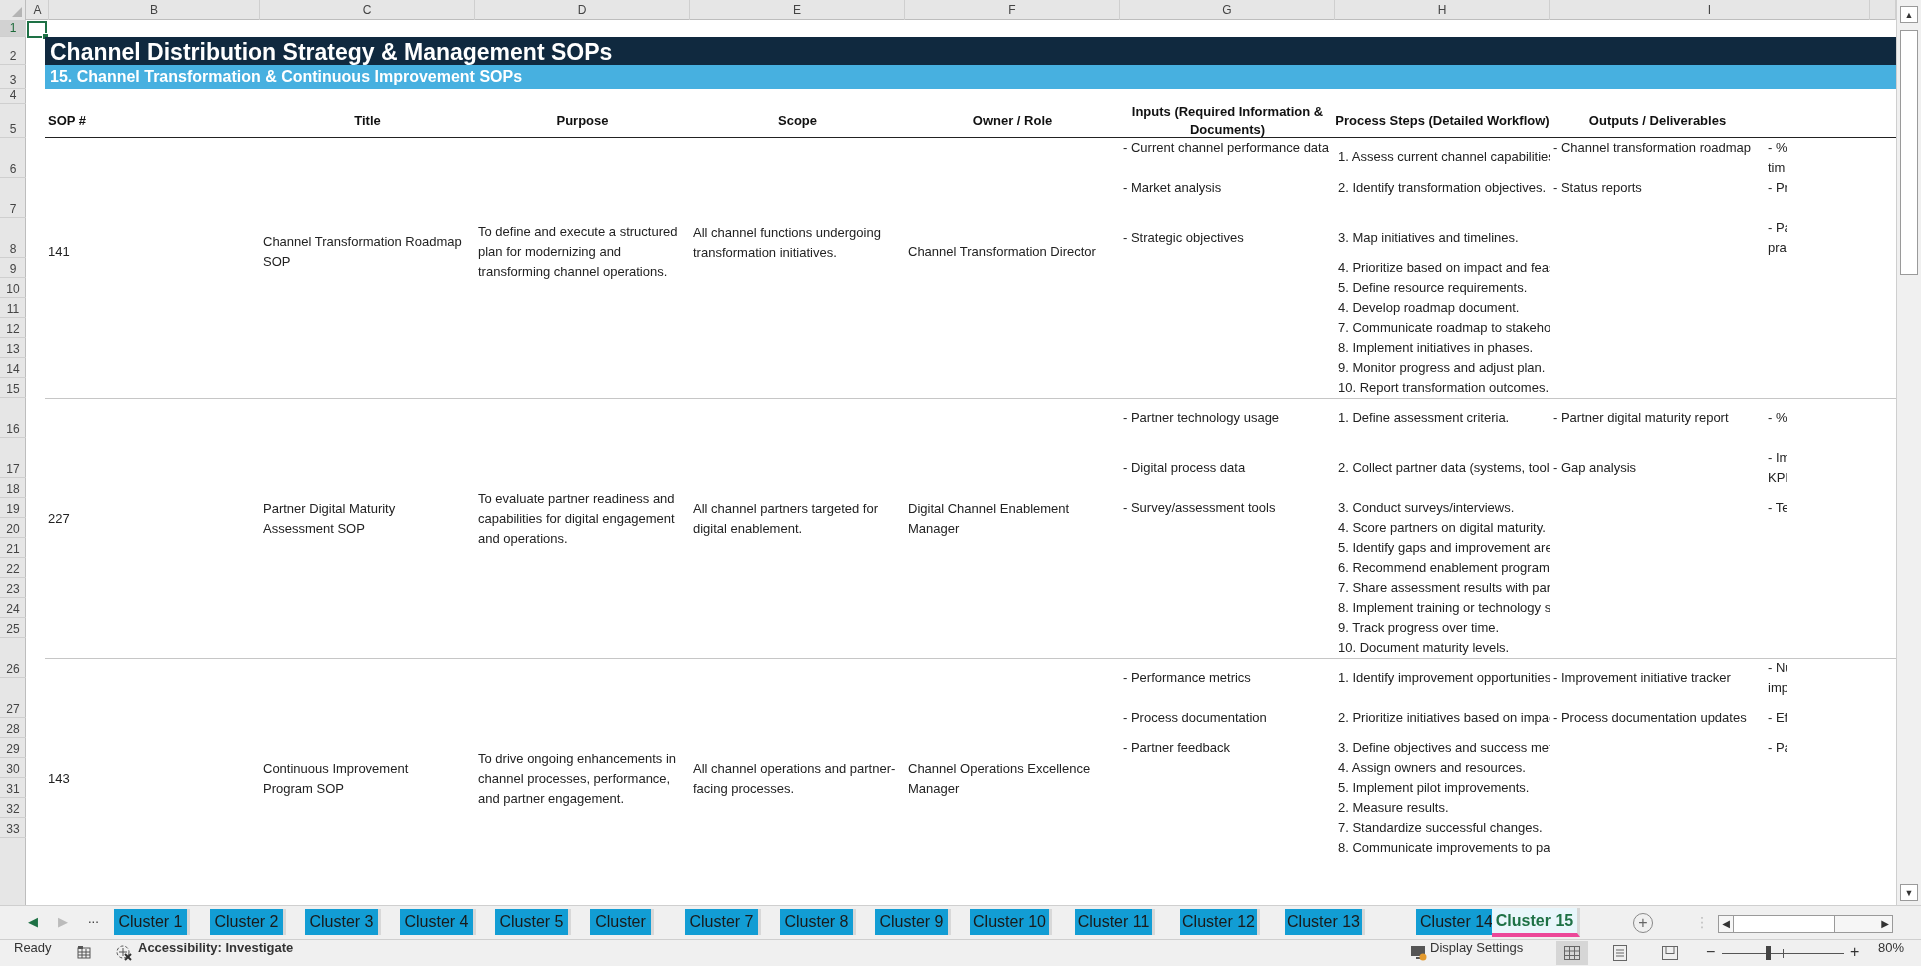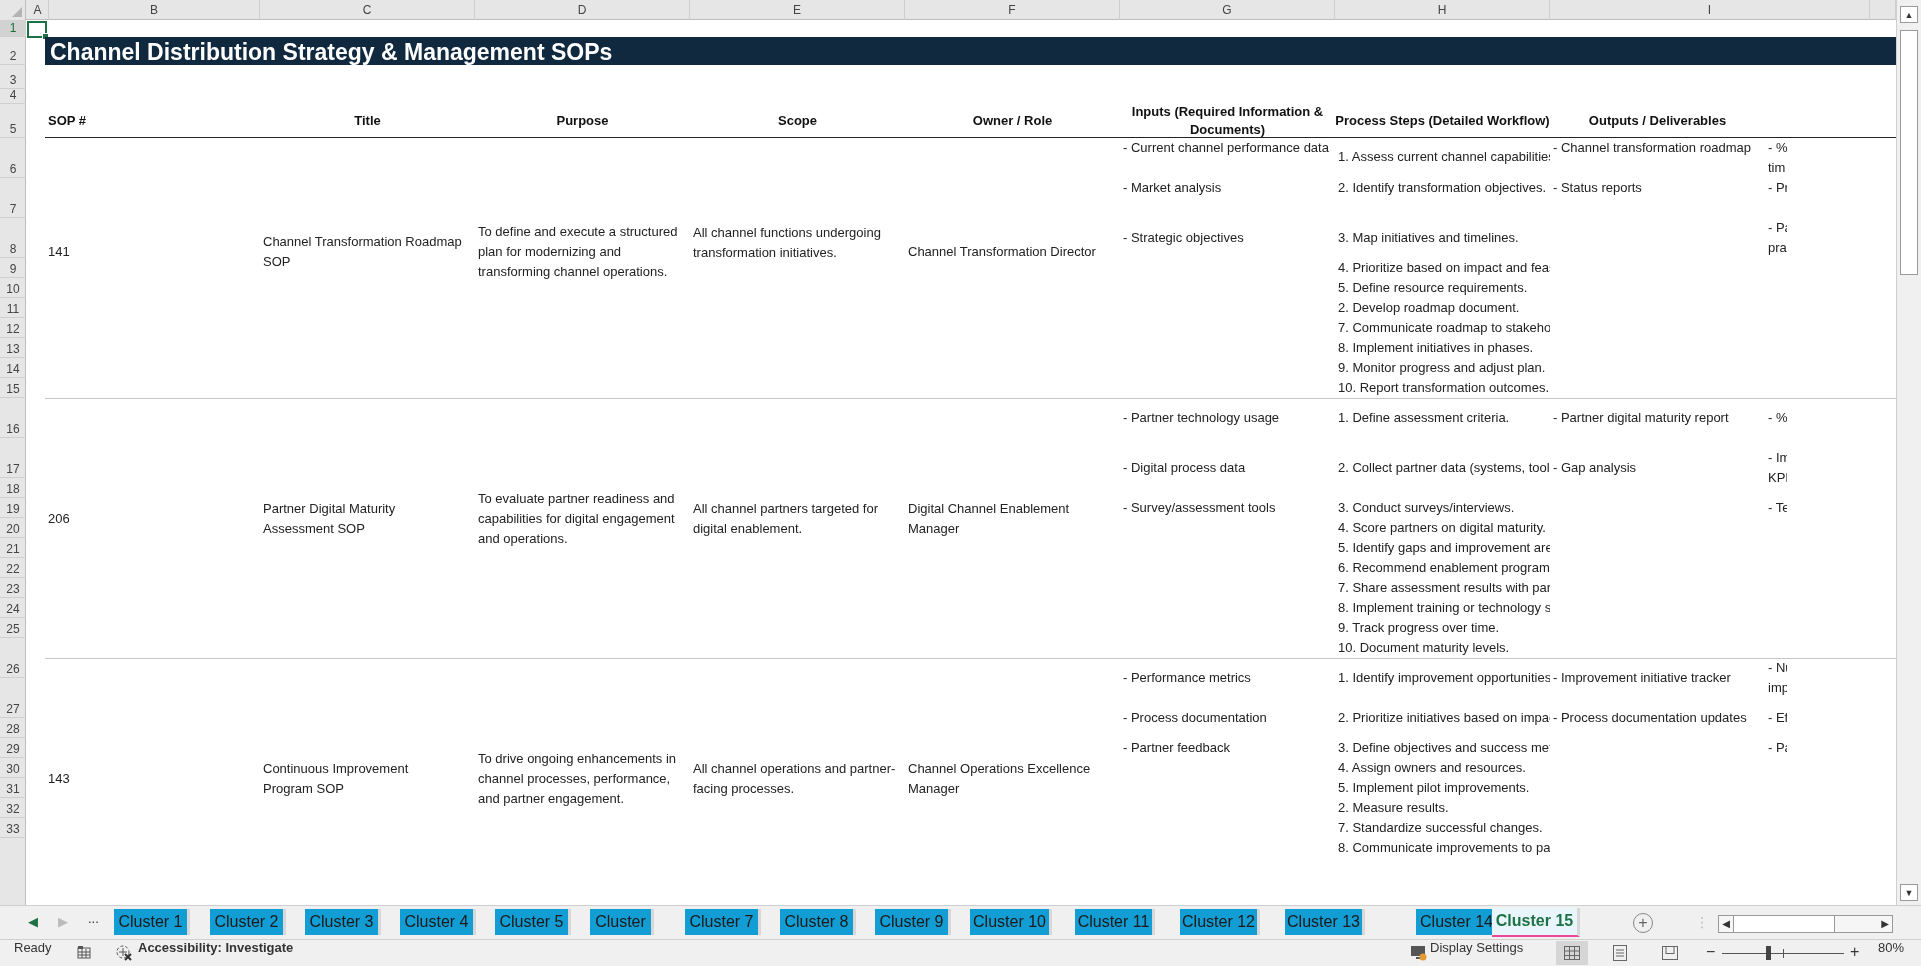--- a/index.html
+++ b/index.html
@@ -23,21 +23,21 @@
 .sepline{position:absolute;left:18px;width:1851px;height:1px;background:#c6c6c6}
 .cell{position:absolute;font-size:13px;line-height:20px;color:#222;padding-left:3px;white-space:nowrap;overflow:hidden}
 .cell.wrap{white-space:normal}
 .vcenter{display:flex;align-items:center}
 .vscroll{position:absolute;left:1896px;top:0;width:25px;height:905px;background:#f0f0f0;border-left:1px solid #cfcfcf}
 .vscroll .btn{position:absolute;left:3px;width:18px;height:17px;border:1px solid #9a9a9a;background:#fff;font-size:9px;text-align:center;line-height:16px;color:#333}
 .vscroll .thumb{position:absolute;left:3px;top:30px;width:18px;height:245px;background:#fff;border:1px solid #9a9a9a}
 .tabbar{position:absolute;left:0;top:905px;width:1921px;height:34px;background:#f0f0f0;border-top:1px solid #cfcfcf}
 .tabnav{position:absolute;top:8px;font-size:13px;color:#1e7145}
 .tab{position:absolute;top:3px;height:26px;background:#129dd4;color:#1a1a1a;font-size:16px;line-height:25px;text-align:center;border-right:3px solid #d8d8d8}
-.tab.active{background:#e8f6fb;color:#1e7145;font-weight:bold;border-bottom:2px solid #ec4899;top:2px;height:29px}
+.tab.active{background:#e8f6fb;color:#1e7145;font-weight:bold;border-bottom:4px solid #ec4899;top:2px;height:29px}
 .addsheet{position:absolute;left:1633px;top:7px;width:20px;height:20px;border:1px solid #888;border-radius:50%;text-align:center;line-height:17px;font-size:16px;color:#666}
 .hscroll{position:absolute;left:1718px;top:9px;width:175px;height:18px;border:1px solid #9a9a9a;background:#f6f6f6}
 .hscroll .thumb{position:absolute;left:14px;top:0;width:102px;height:16px;background:#fff;border-left:1px solid #9a9a9a;border-right:1px solid #9a9a9a}
 .hscroll .arrow{position:absolute;top:0;font-size:10px;line-height:16px;color:#333;width:14px;text-align:center}
 .statusbar{position:absolute;left:0;top:939px;width:1921px;height:27px;background:#f0f0f0;border-top:1px solid #cfcfcf;font-size:13px;color:#333}
 .statusbar .it{position:absolute;top:0}
 .zoomtrack{position:absolute;left:1722px;top:13px;width:122px;height:1px;background:#555}
 .zoomthumb{position:absolute;left:1766px;top:6px;width:5px;height:14px;background:#444}
 .viewbtn{position:absolute;top:1px;width:32px;height:24px;display:flex;align-items:center;justify-content:center}
 .viewbtn.active{background:#d6d6d6}
@@ -94,20 +94,21 @@
     <div class="r" style="top:738px;height:20px">30</div>
     <div class="r" style="top:758px;height:20px">31</div>
     <div class="r" style="top:778px;height:20px">32</div>
     <div class="r" style="top:798px;height:20px">33</div>
   </div>
 
   <div class="grid">
     <div class="selcell"></div>
 
     <div class="banner1">Channel Distribution Strategy &amp; Management SOPs</div>
+    <div class="banner2">15. Channel Transformation &amp; Continuous Improvement SOPs</div>
 
     <div class="th left" style="left:18px;width:211px">SOP #</div>
     <div class="th" style="left:233px;width:215px">Title</div>
     <div class="th" style="left:448px;width:215px">Purpose</div>
     <div class="th" style="left:663px;width:215px">Scope</div>
     <div class="th" style="left:878px;width:215px">Owner / Role</div>
     <div class="th" style="left:1093px;width:215px">Inputs (Required Information &amp; Documents)</div>
     <div class="th" style="left:1308px;width:215px">Process Steps (Detailed Workflow)</div>
     <div class="th" style="left:1523px;width:215px">Outputs / Deliverables</div>
     <div class="hdrline"></div>
@@ -118,35 +119,35 @@
     <div class="cell wrap vcenter" style="left:663px;top:108px;width:212px;height:228px">All channel functions undergoing transformation initiatives.</div>
     <div class="cell wrap vcenter" style="left:878px;top:117px;width:215px;height:228px">Channel Transformation Director</div>
     <div class="cell wrap" style="left:1093px;top:117px;width:212px;height:40px">- Current channel performance data</div>
     <div class="cell" style="left:1093px;top:157px;width:212px;height:40px">- Market analysis</div>
     <div class="cell" style="left:1093px;top:207px;width:212px;height:20px">- Strategic objectives</div>
     <div class="cell" style="left:1308px;top:126px;width:215px">1. Assess current channel capabilities.</div>
     <div class="cell" style="left:1308px;top:157px;width:215px">2. Identify transformation objectives.</div>
     <div class="cell" style="left:1308px;top:207px;width:215px">3. Map initiatives and timelines.</div>
     <div class="cell" style="left:1308px;top:237px;width:215px">4. Prioritize based on impact and feasibility.</div>
     <div class="cell" style="left:1308px;top:257px;width:215px">5. Define resource requirements.</div>
-    <div class="cell" style="left:1308px;top:277px;width:215px">2. Develop roadmap document.</div>
+    <div class="cell" style="left:1308px;top:277px;width:215px">4. Develop roadmap document.</div>
     <div class="cell" style="left:1308px;top:297px;width:215px">7. Communicate roadmap to stakeholders.</div>
     <div class="cell" style="left:1308px;top:317px;width:215px">8. Implement initiatives in phases.</div>
     <div class="cell" style="left:1308px;top:337px;width:215px">9. Monitor progress and adjust plan.</div>
     <div class="cell" style="left:1308px;top:357px;width:215px;height:18px">10. Report transformation outcomes.</div>
     <div class="cell wrap" style="left:1523px;top:117px;width:215px;height:40px">- Channel transformation roadmap</div>
     <div class="cell" style="left:1523px;top:157px;width:215px">- Status reports</div>
     <div class="cell" style="left:1738px;top:117px;width:22px;line-height:20px">- %</div>
     <div class="cell" style="left:1738px;top:137px;width:22px">tim</div>
     <div class="cell" style="left:1738px;top:157px;width:22px">- Pr</div>
     <div class="cell" style="left:1738px;top:197px;width:22px">- Pa</div>
     <div class="cell" style="left:1738px;top:217px;width:22px">pra</div>
     <div class="sepline" style="top:377px"></div>
 
-    <div class="cell vcenter" style="left:18px;top:378px;width:211px;height:240px">206</div>
+    <div class="cell vcenter" style="left:18px;top:378px;width:211px;height:240px">227</div>
     <div class="cell wrap vcenter" style="left:233px;top:378px;width:180px;height:240px">Partner Digital Maturity Assessment SOP</div>
     <div class="cell wrap vcenter" style="left:448px;top:378px;width:215px;height:240px">To evaluate partner readiness and capabilities for digital engagement and operations.</div>
     <div class="cell wrap vcenter" style="left:878px;top:378px;width:190px;height:240px">Digital Channel Enablement Manager</div>
     <div class="cell wrap vcenter" style="left:663px;top:378px;width:212px;height:240px">All channel partners targeted for digital enablement.</div>
     <div class="cell" style="left:1093px;top:387px;width:212px">- Partner technology usage</div>
     <div class="cell" style="left:1093px;top:437px;width:212px">- Digital process data</div>
     <div class="cell" style="left:1093px;top:477px;width:212px">- Survey/assessment tools</div>
     <div class="cell" style="left:1308px;top:387px;width:215px">1. Define assessment criteria.</div>
     <div class="cell" style="left:1308px;top:437px;width:215px">2. Collect partner data (systems, tools, skills).</div>
     <div class="cell" style="left:1308px;top:477px;width:215px">3. Conduct surveys/interviews.</div>

